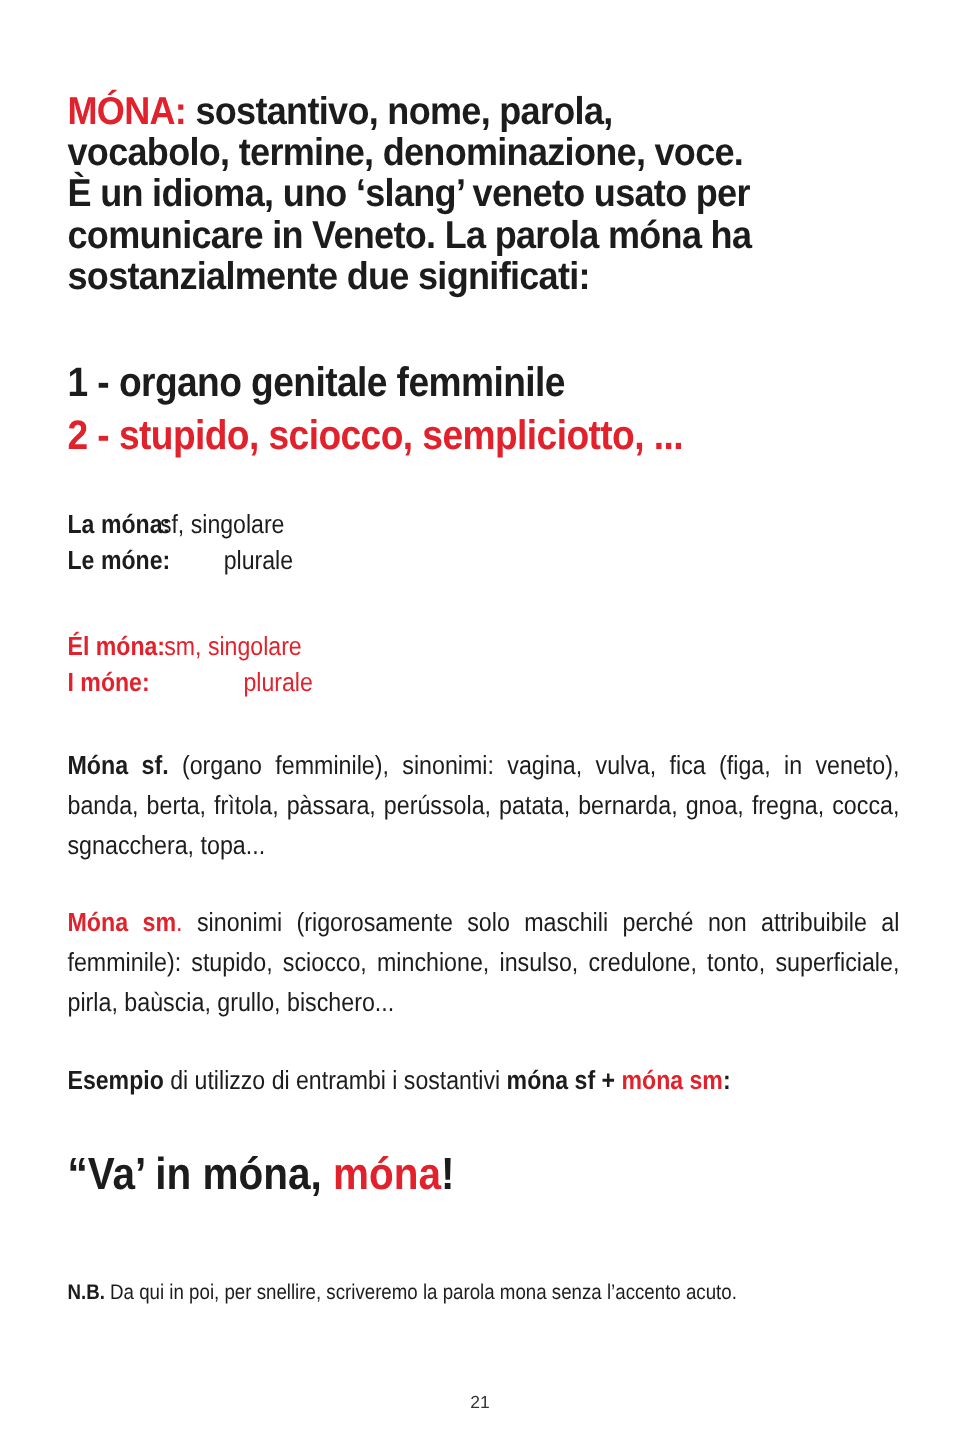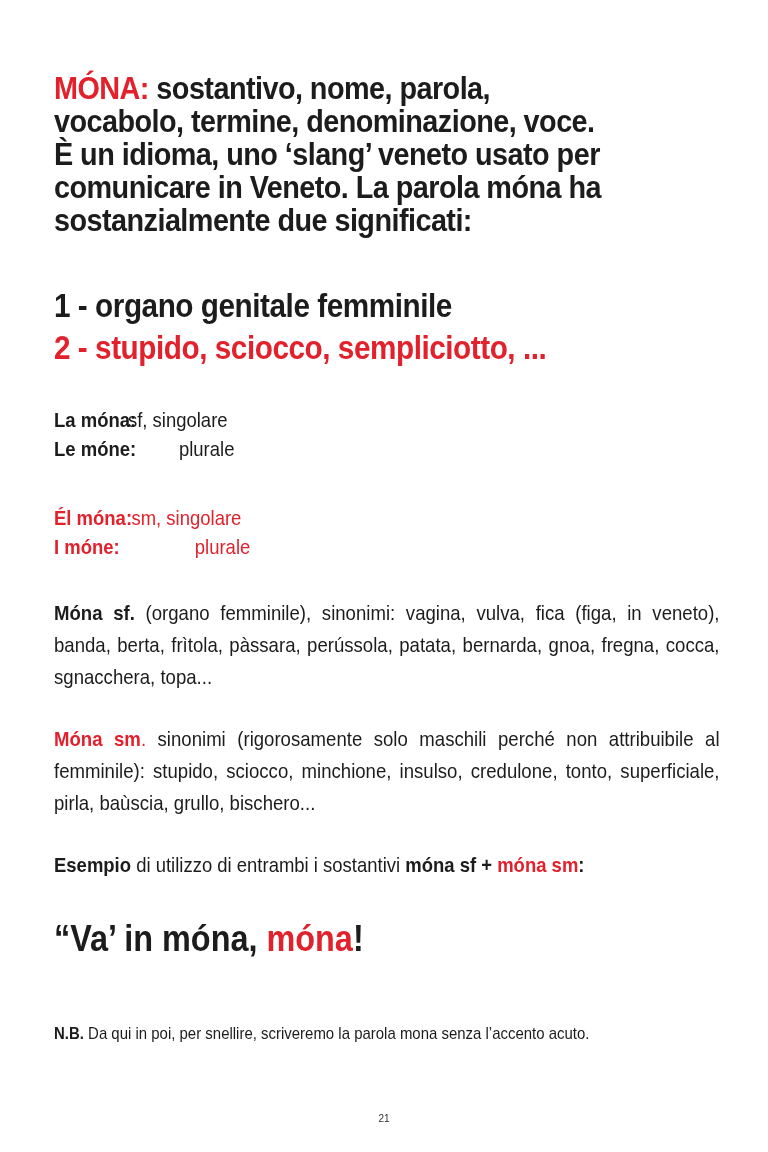--- a/index.html
+++ b/index.html
@@ -108,21 +108,21 @@
       white-space: nowrap;
       transform: scaleX(0.88);
       transform-origin: left top;
     }
     .page-number {
       position: absolute;
       left: 0;
       width: 660px;
       top: 1113px;
       text-align: center;
-      font-size: 10px;
+      font-size: 14px;
       color: #333;
     }
   </style>
 </head>
 <body>
 
 <div class="page">
 
   <div class="heading">
     <span class="red">MÓNA:</span><span> sostantivo, nome, parola,</span><br>

